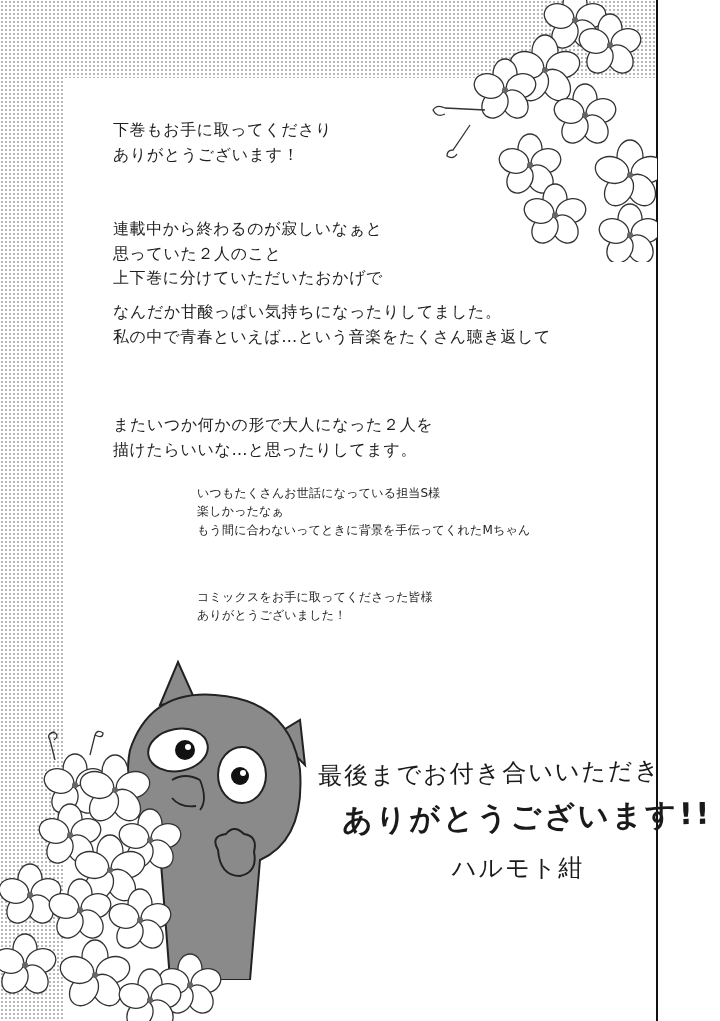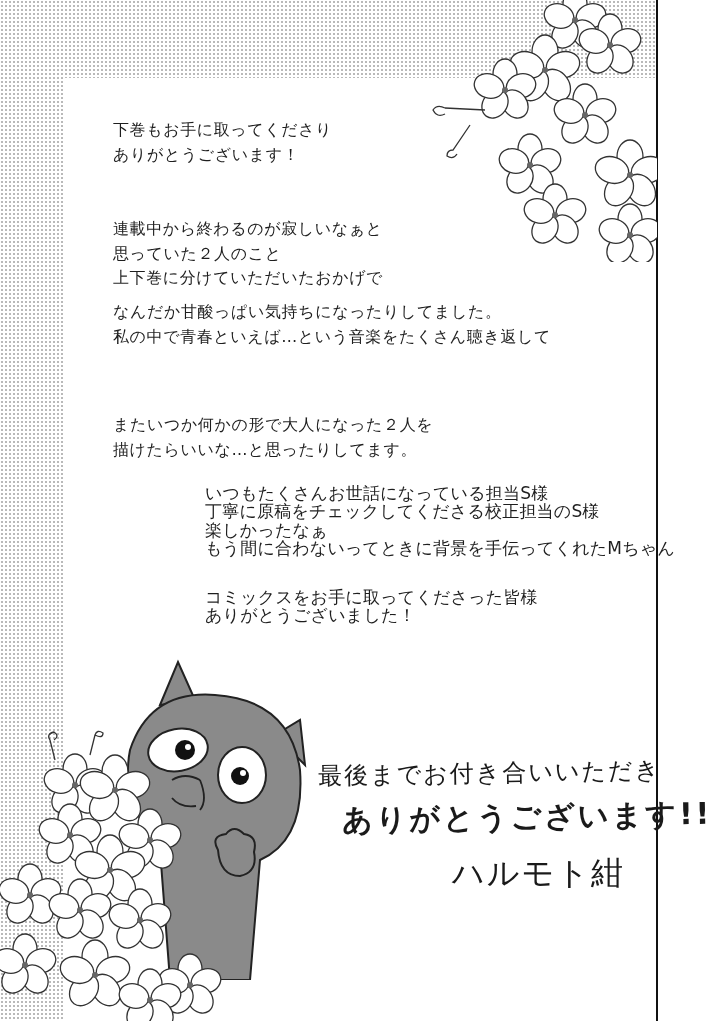--- a/index.html
+++ b/index.html
@@ -17,28 +17,28 @@
     }
     .panel {
       position: absolute; left: 65px; top: 78px; width: 592px; height: 943px;
       background: #ffffff;
     }
     .border-line {
       position: absolute; left: 656px; top: 0; width: 2px; height: 1021px; background: #111;
     }
     .right-margin { position: absolute; left: 658px; top: 0; width: 62px; height: 1021px; background: #fff; }
     .msg { position: absolute; left: 113px; font-size: 16px; line-height: 24.5px; white-space: pre; letter-spacing: 0.6px; }
-    .credits { position: absolute; left: 205px; font-size: 17px; line-height: 18.3px; white-space: pre; letter-spacing: 0.2px; }
+    .credits { position: absolute; left: 197px; font-size: 12px; line-height: 18.3px; white-space: pre; letter-spacing: 0.2px; }
     .hand {
       position: absolute; font-family: "DejaVu Sans", sans-serif; color: #1a1a1a; white-space: pre;
       font-weight: normal;
     }
     .hand1 { left: 318px; top: 757px; font-size: 24px; letter-spacing: 2px; transform: rotate(-1deg); }
     .hand2 { left: 342px; top: 797px; font-size: 30px; letter-spacing: 3px; font-weight: bold; transform: rotate(-1deg); }
-    .hand3 { left: 452px; top: 852px; font-size: 32px; letter-spacing: 2px; }
+    .hand3 { left: 452px; top: 852px; font-size: 24px; letter-spacing: 2px; }
     svg { position: absolute; }
   </style>
 </head>
 <body>
 
 <div class="page"></div>
 <div class="panel"></div>
 <div class="right-margin"></div>
 <div class="border-line"></div>
 
@@ -123,21 +123,21 @@
 </svg>
 
 <div class="msg" style="top:118px;"><div>下巻もお手に取ってくださり</div><div>ありがとうございます！</div></div>
 
 <div class="msg" style="top:185px;margin-top:32px;"><div>連載中から終わるのが寂しいなぁと</div><div>思っていた２人のこと</div><div>上下巻に分けていただいたおかげで</div></div>
 
 <div class="msg" style="top:300px;"><div>なんだか甘酸っぱい気持ちになったりしてました。</div><div>私の中で青春といえば…という音楽をたくさん聴き返して</div></div>
 
 <div class="msg" style="top:413px;"><div>またいつか何かの形で大人になった２人を</div><div>描けたらいいな…と思ったりしてます。</div></div>
 
-<div class="credits" style="top:484px;"><div>いつもたくさんお世話になっている担当S様</div><div>丁寧に原稿をチェックしてくださる校正担当のS様</div><div>楽しかったなぁ</div><div>もう間に合わないってときに背景を手伝ってくれたMちゃん</div></div>
+<div class="credits" style="top:484px;"><div>いつもたくさんお世話になっている担当S様</div><div>楽しかったなぁ</div><div>もう間に合わないってときに背景を手伝ってくれたMちゃん</div></div>
 
 <div class="credits" style="top:588px;"><div>コミックスをお手に取ってくださった皆様</div><div>ありがとうございました！</div></div>
 
 <svg style="left:100px;top:650px;" width="220" height="330" viewBox="0 0 220 330">
   <g stroke="#222" stroke-width="2" fill="#8a8a8a">
     <path d="M60 55 L78 12 L95 50 Z"></path>
     <path d="M175 85 L200 70 L205 115 Z"></path>
     <path d="M70 330 L60 200 Q20 150 30 100 Q50 40 115 45 Q190 50 200 120 Q205 190 160 210 L150 330 Z"></path>
   </g>
   <g stroke="#222" stroke-width="2" fill="#fff">

